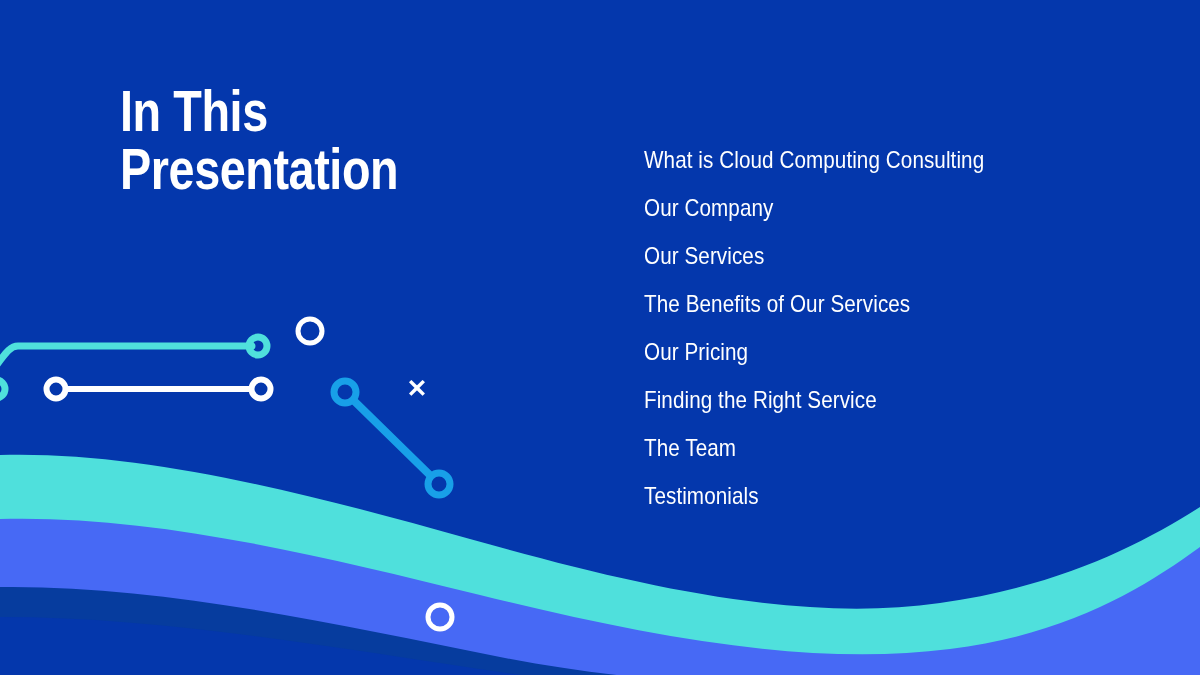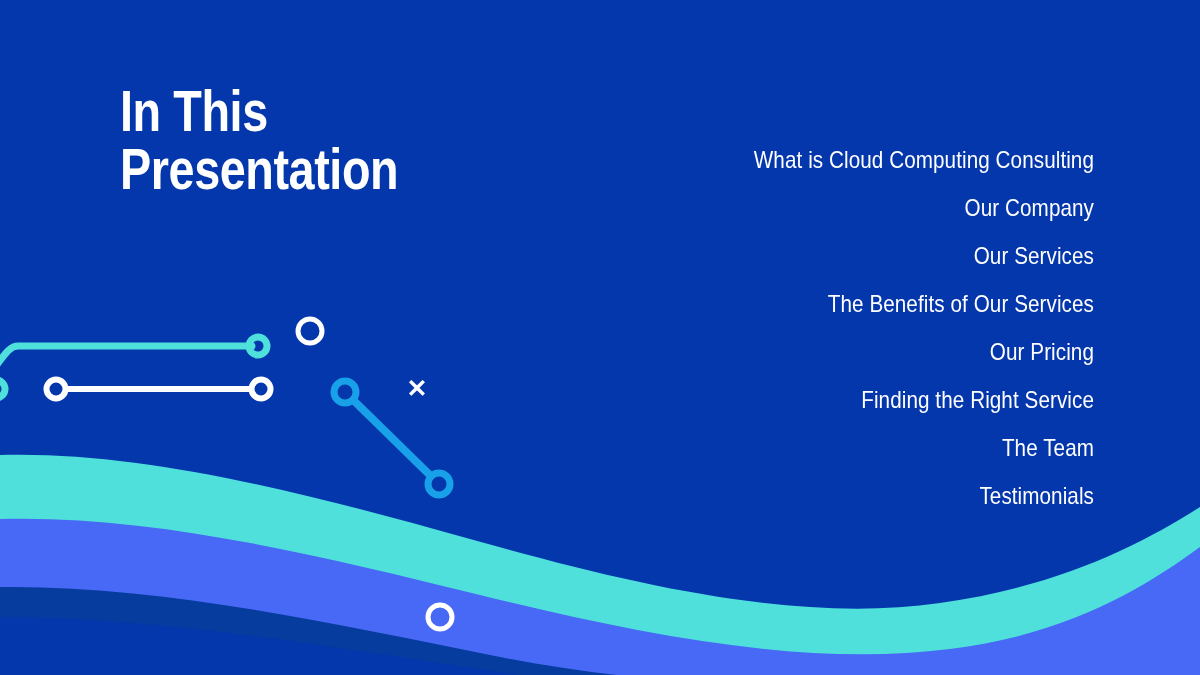--- a/index.html
+++ b/index.html
@@ -56,25 +56,24 @@
     line-height: 1.02;
     letter-spacing: -0.5px;
     transform: scaleX(0.82);
     transform-origin: left top;
     white-space: pre-line;
   }
 
   
   .agenda {
     position: absolute;
-    left: 664px;
+    left: 644px;
     top: 142px;
     width: 500px;
     list-style: none;
-    text-align: right;
   }
 
   .agenda-item {
     height: 48px;
     line-height: 36px;
     color: #ffffff;
     font-family: "Liberation Sans Narrow", "Liberation Sans", sans-serif;
     font-size: 24px;
     font-weight: normal;
     letter-spacing: 0.1px;

